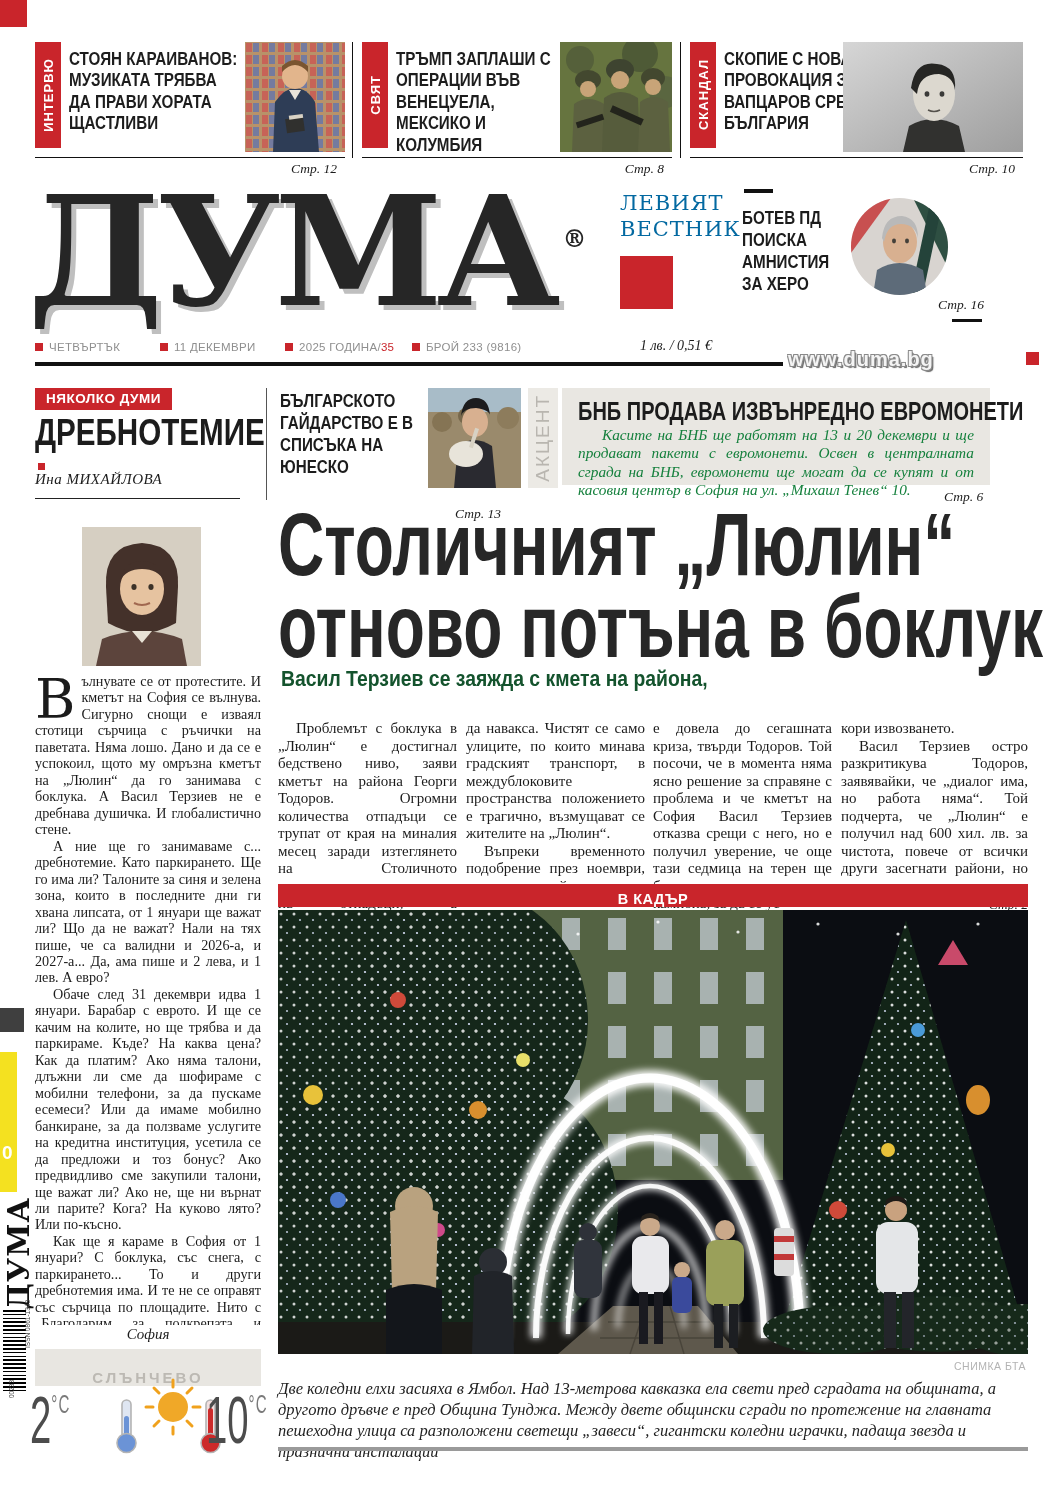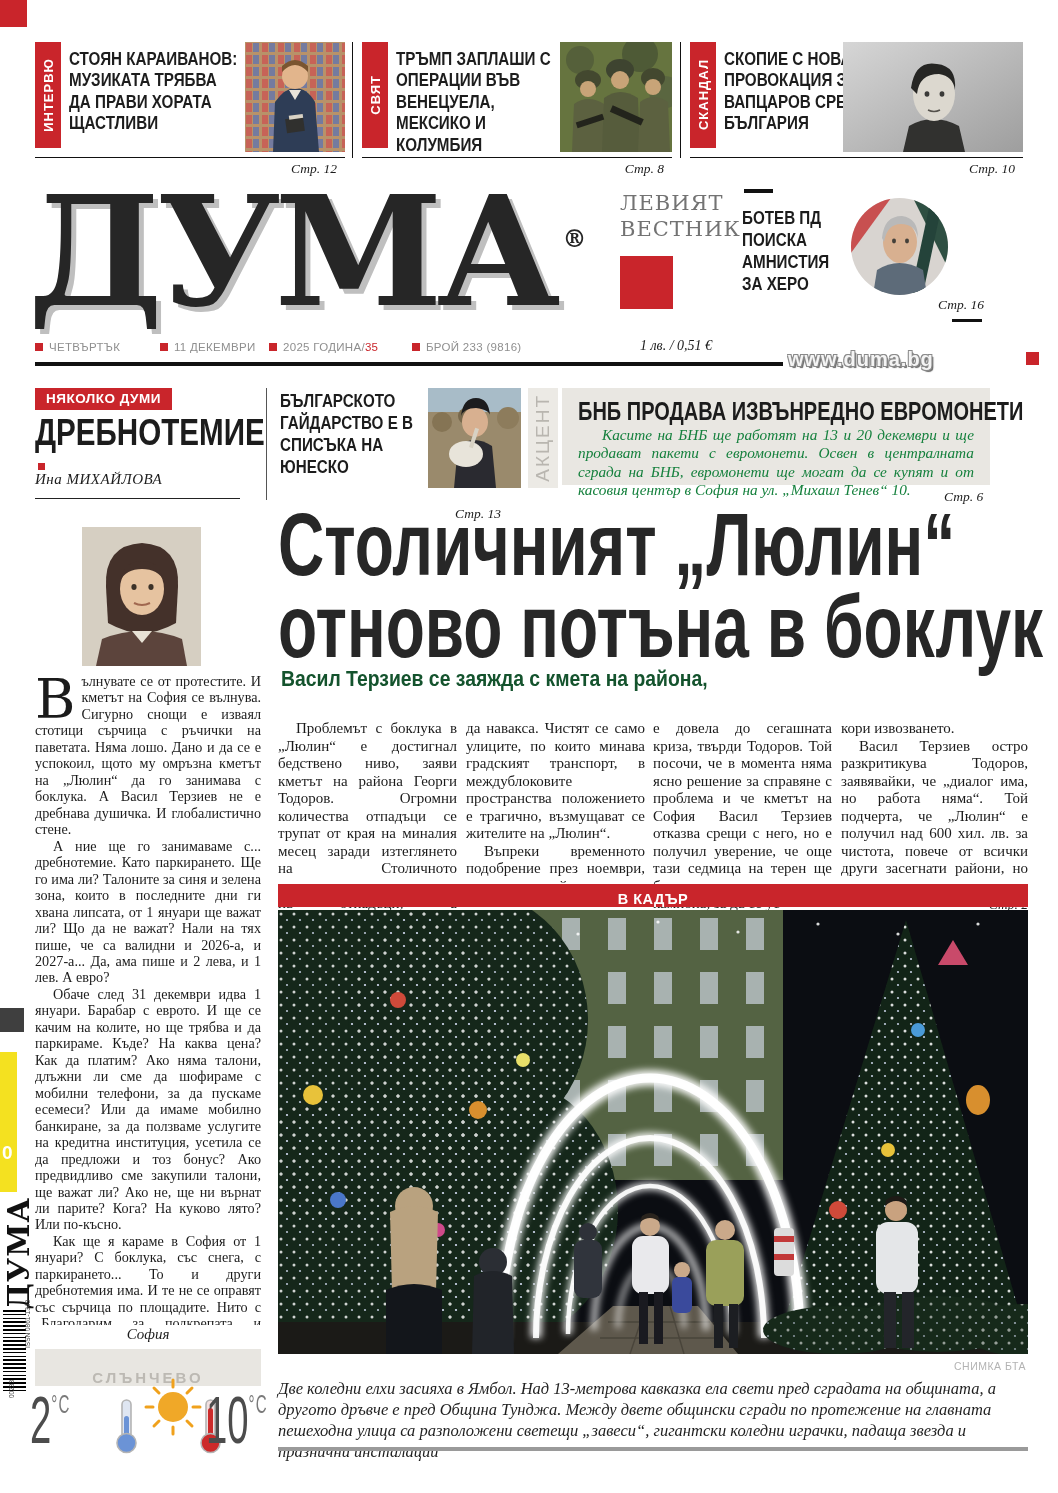--- a/index.html
+++ b/index.html
@@ -51,38 +51,38 @@
   .tdiv { top:42px; width:0; height:116px; border-left:1.6px solid #111; }
   .tdiv1 { left:352px; } .tdiv2 { left:680px; }
 
   
   .logo {
     left:28px; top:176px; font-family:"DejaVu Serif", serif; font-weight:bold;
     font-size:152px; line-height:1; letter-spacing:-6px; color:#262626;
     text-shadow:5px 5px 0 #bfbfbf;
   }
   .logo .reg { font-size:24px; letter-spacing:0; vertical-align:58px; text-shadow:none; margin-left:8px; }
-  .tagline { left:620px; top:190px; font-family:"DejaVu Serif", serif; font-size:21px; line-height:1.25; color:#737373; letter-spacing:1px; }
+  .tagline { left:620px; top:190px; font-family:"DejaVu Serif", serif; font-size:21px; line-height:1.25; color:#0369a1; letter-spacing:1px; }
   .mast-sq { left:620px; top:256px; width:53px; height:53px; background:#c9252b; }
   .price { left:620px; top:338px; font-size:14px;margin-left:20px; }
   .mast-teaser-rule { left:744px; top:189px; width:29px; height:4px; background:#111; }
   .mast-teaser-headline { left:742px; top:207px; width:110px; font-weight:bold; font-size:19px; line-height:1.15; }
   .mast-photo { left:851px; top:198px; width:97px; height:97px; border-radius:50%; overflow:hidden; }
   .mast-page { left:938px; top:297px; font-size:13.5px; }
   .mast-page-rule { left:952px; top:319px; width:30px; height:3px; background:#111; }
   .website {
     left:788px; top:348px; font-size:20px; font-weight:bold; letter-spacing:1px; color:#f4f4f4;
     text-shadow:-1px -1px 0 #8a8a8a, 1px -1px 0 #8a8a8a, -1px 1px 0 #8a8a8a, 1px 1px 0 #8a8a8a, 2px 2px 1px #666;
   }
   .website-sq { left:1026px; top:352px; width:13px; height:13px; background:#c9252b; }
 
   
   .dateline-item { top:341px; font-size:11.5px; color:#8f8f8f; letter-spacing:.3px; white-space:nowrap; }
   .dateline-item .sq { display:inline-block; width:8px; height:8px; background:#c9252b; margin-right:6px; }
-  .dl1 { left:35px; } .dl2 { left:160px; } .dl3 { left:269px; } .dl4 { left:412px; }
+  .dl1 { left:35px; } .dl2 { left:160px; } .dl3 { left:285px; } .dl4 { left:412px; }
   .dl-red { color:#c9252b; }
   .mast-rule { left:35px; top:362px; width:748px; height:3.5px; background:#111; }
 
   
   .op-kicker { left:35px; top:388px; background:#c9252b; color:#fff; font-weight:bold; font-size:13.5px; padding:3px 11px 4px; letter-spacing:.5px; }
   .op-title { left:35px; top:412px; font-size:37px; font-weight:bold; width:230px; }
   .op-bullet { left:38px; top:463px; width:7px; height:7px; background:#c9252b; }
   .op-author { left:35px; top:471px; font-size:15px; letter-spacing:.5px; }
   .op-rule { left:35px; top:498px; width:205px; border-top:1.3px solid #222; }
   .sec-vdiv { left:266px; top:388px; height:112px; width:0; border-left:1.2px solid #555; }

